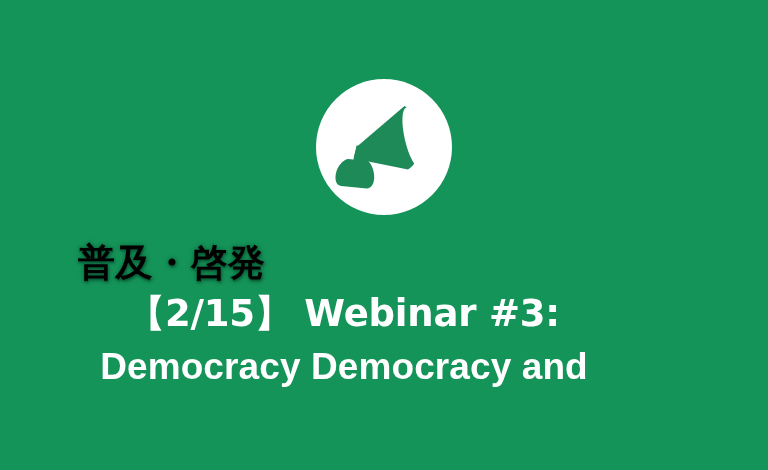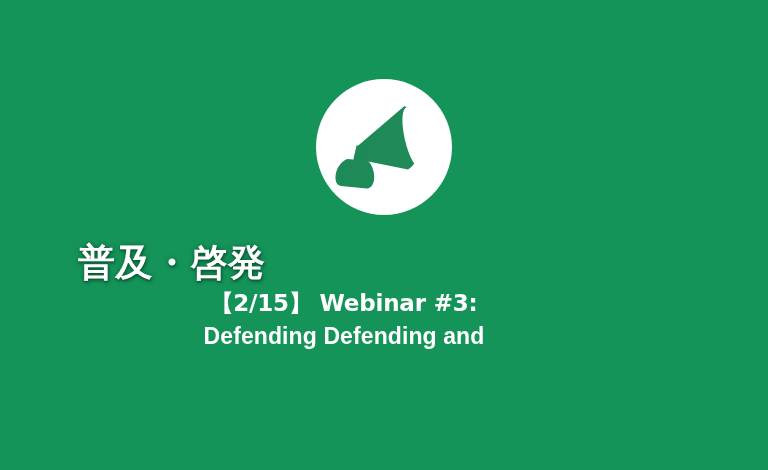--- a/index.html
+++ b/index.html
@@ -58,31 +58,31 @@
     text-align: left;
     padding-left: 78px;
     margin: 0 0 4px 0;
   }
   #kicker {
     display: inline-block;
     font-size: 37px;
     line-height: 1.08;
     font-weight: 700;
     letter-spacing: 0.5px;
-    color: #ffffff;
+    color: #000000;
     text-shadow:
       0 0 5px rgba(8, 84, 50, 0.75),
       1px 2px 3px rgba(8, 78, 46, 0.65),
       0 1px 1px rgba(8, 78, 46, 0.55);
     font-family: "DejaVu Sans", "Liberation Sans", sans-serif;
   }
 
   .headline {
     display: block;
-    font-size: 23px;
+    font-size: 37px;
     line-height: 1.44;
     font-weight: 700;
     letter-spacing: 0.1px;
     color: #ffffff;
     white-space: nowrap;
   }
   #headline-1 {
     font-family: "DejaVu Sans", "Liberation Sans", sans-serif;
     letter-spacing: -0.2px;
   }
@@ -118,16 +118,16 @@
 
       <ellipse cx="96.0" cy="58.8" rx="5.2" ry="27.6" transform="rotate(-13 96.0 58.8)" fill="#ffffff"></ellipse>
     </svg>
   </div>
 
   <div id="text-block">
     <div id="kicker-row">
       <span id="kicker">普及・啓発</span>
     </div>
     <span class="headline" id="headline-1">【2/15】 Webinar #3:</span>
-    <span class="headline" id="headline-2">Defending Defending and</span>
+    <span class="headline" id="headline-2">Democracy Democracy and</span>
   </div>
 
 </div>
 
 </body></html>

